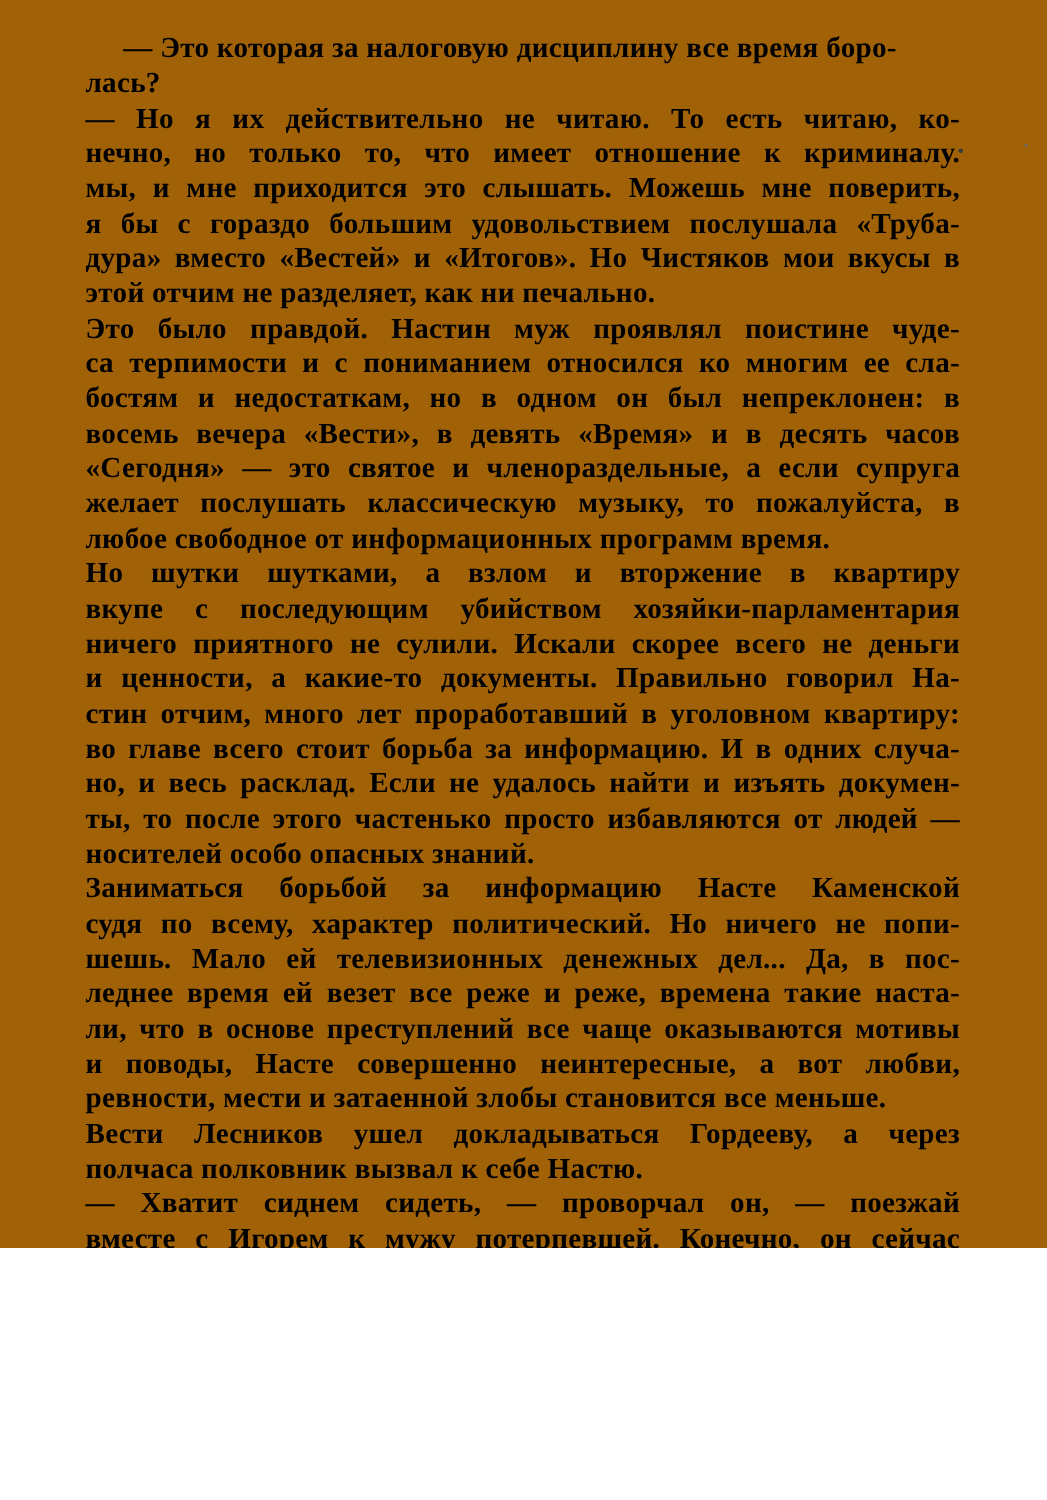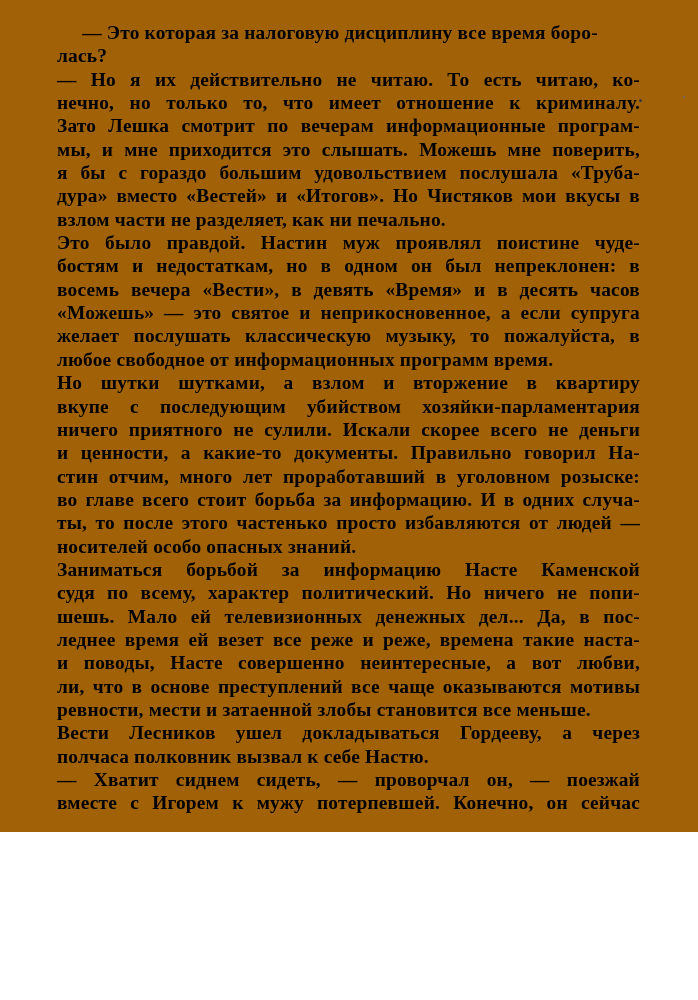--- a/index.html
+++ b/index.html
@@ -82,51 +82,52 @@
 <div class="page">
 
   <div class="textblock">
       <p class="para">
         <span class="line">     — Это которая за налоговую дисциплину все время боро-</span>
         <span class="line">лась?</span>
       </p>
       <p class="para">
         <span class="line just">     — Но я их действительно не читаю. То есть читаю, ко-</span>
         <span class="line just">нечно, но только то, что имеет отношение к криминалу.</span>
-        <span class="line just">Зато Лешка смотрит по вечерам информационные програм-</span>
         <span class="line just">мы, и мне приходится это слышать. Можешь мне поверить,</span>
         <span class="line just">я бы с гораздо большим удовольствием послушала «Труба-</span>
         <span class="line just">дура» вместо «Вестей» и «Итогов». Но Чистяков мои вкусы в</span>
-        <span class="line">взлом части не разделяет, как ни печально.</span>
+        <span class="line">этой отчим не разделяет, как ни печально.</span>
       </p>
       <p class="para">
         <span class="line just">     Это было правдой. Настин муж проявлял поистине чуде-</span>
+        <span class="line just">са терпимости и с пониманием относился ко многим ее сла-</span>
         <span class="line just">бостям и недостаткам, но в одном он был непреклонен: в</span>
         <span class="line just">восемь вечера «Вести», в девять «Время» и в десять часов</span>
-        <span class="line just">«Можешь» — это святое и неприкосновенное, а если супруга</span>
+        <span class="line just">«Сегодня» — это святое и членораздельные, а если супруга</span>
         <span class="line just">желает послушать классическую музыку, то пожалуйста, в</span>
         <span class="line">любое свободное от информационных программ время.</span>
       </p>
       <p class="para">
         <span class="line just">     Но шутки шутками, а взлом и вторжение в квартиру</span>
         <span class="line just">вкупе с последующим убийством хозяйки-парламентария</span>
         <span class="line just">ничего приятного не сулили. Искали скорее всего не деньги</span>
         <span class="line just">и ценности, а какие-то документы. Правильно говорил На-</span>
-        <span class="line just">стин отчим, много лет проработавший в уголовном розыске:</span>
+        <span class="line just">стин отчим, много лет проработавший в уголовном квартиру:</span>
         <span class="line just">во главе всего стоит борьба за информацию. И в одних случа-</span>
+        <span class="line just">но, и весь расклад. Если не удалось найти и изъять докумен-</span>
         <span class="line just">ты, то после этого частенько просто избавляются от людей —</span>
         <span class="line">носителей особо опасных знаний.</span>
       </p>
       <p class="para">
         <span class="line just">     Заниматься борьбой за информацию Насте Каменской</span>
         <span class="line just">судя по всему, характер политический. Но ничего не попи-</span>
         <span class="line just">шешь. Мало ей телевизионных денежных дел... Да, в пос-</span>
         <span class="line just">леднее время ей везет все реже и реже, времена такие наста-</span>
+        <span class="line just">ли, что в основе преступлений все чаще оказываются мотивы</span>
         <span class="line just">и поводы, Насте совершенно неинтересные, а вот любви,</span>
-        <span class="line just">ли, что в основе преступлений все чаще оказываются мотивы</span>
         <span class="line">ревности, мести и затаенной злобы становится все меньше.</span>
       </p>
       <p class="para">
         <span class="line just">     Вести Лесников ушел докладываться Гордееву, а через</span>
         <span class="line">полчаса полковник вызвал к себе Настю.</span>
       </p>
       <p class="para">
         <span class="line just">     — Хватит сиднем сидеть, — проворчал он, — поезжай</span>
         <span class="line just">вместе с Игорем к мужу потерпевшей. Конечно, он сейчас</span>
       </p>

